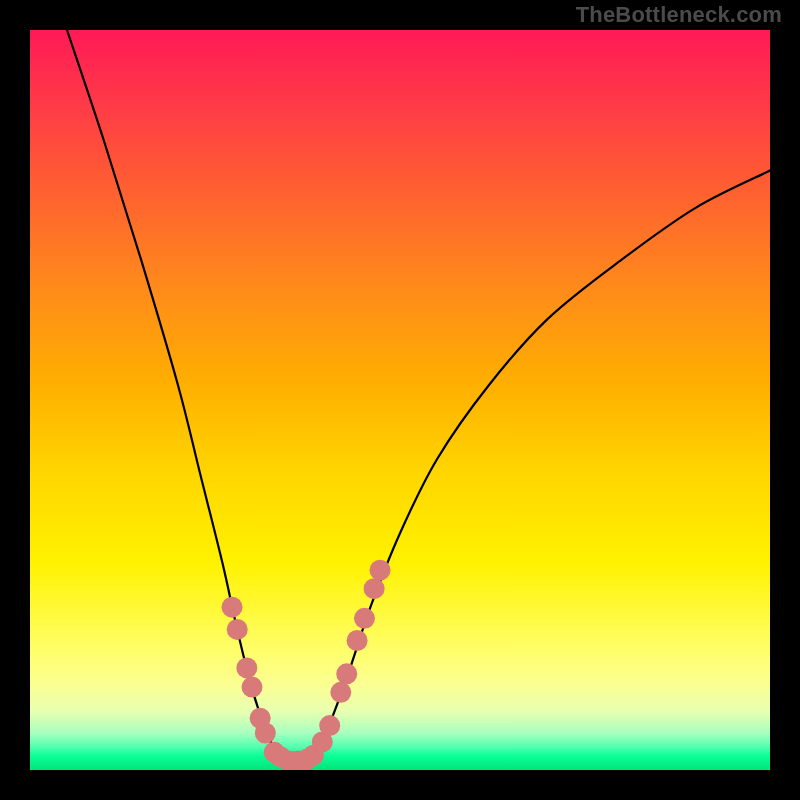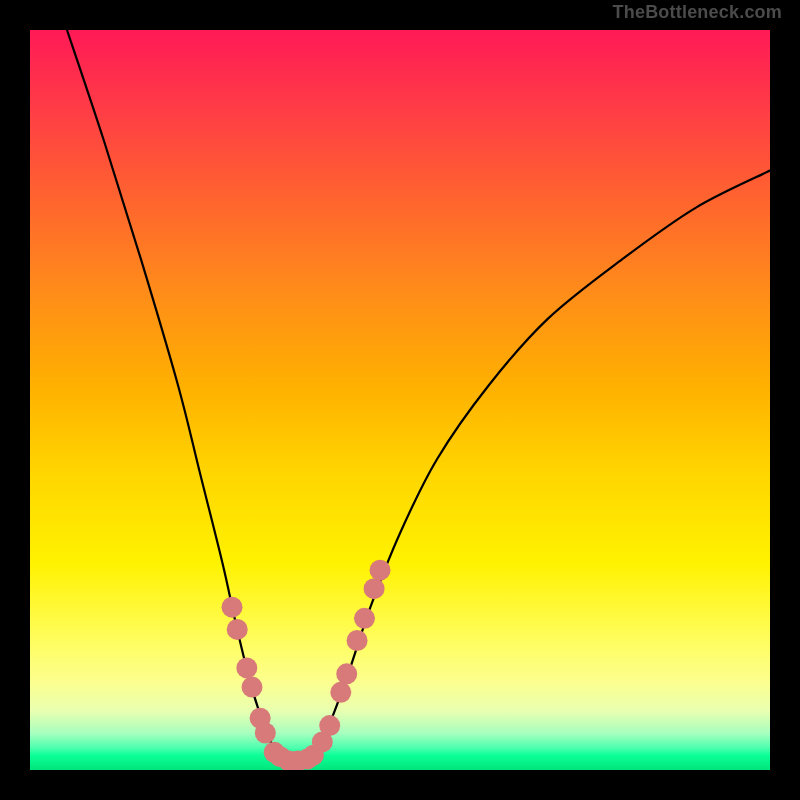--- a/index.html
+++ b/index.html
@@ -36,21 +36,21 @@
       #4dffae 97%,
       #0cff98 98%,
       #00e57b 100%
     );
   }
   .watermark {
     position: absolute;
     top: 2px;
     right: 18px;
     font-family: Arial, Helvetica, sans-serif;
-    font-size: 18px;
+    font-size: 22px;
     font-weight: bold;
     color: #4b4b4b;
     letter-spacing: 0.2px;
     z-index: 10;
   }
   svg.curves {
     position: absolute;
     left: 0;
     top: 0;
     width: 740px;

